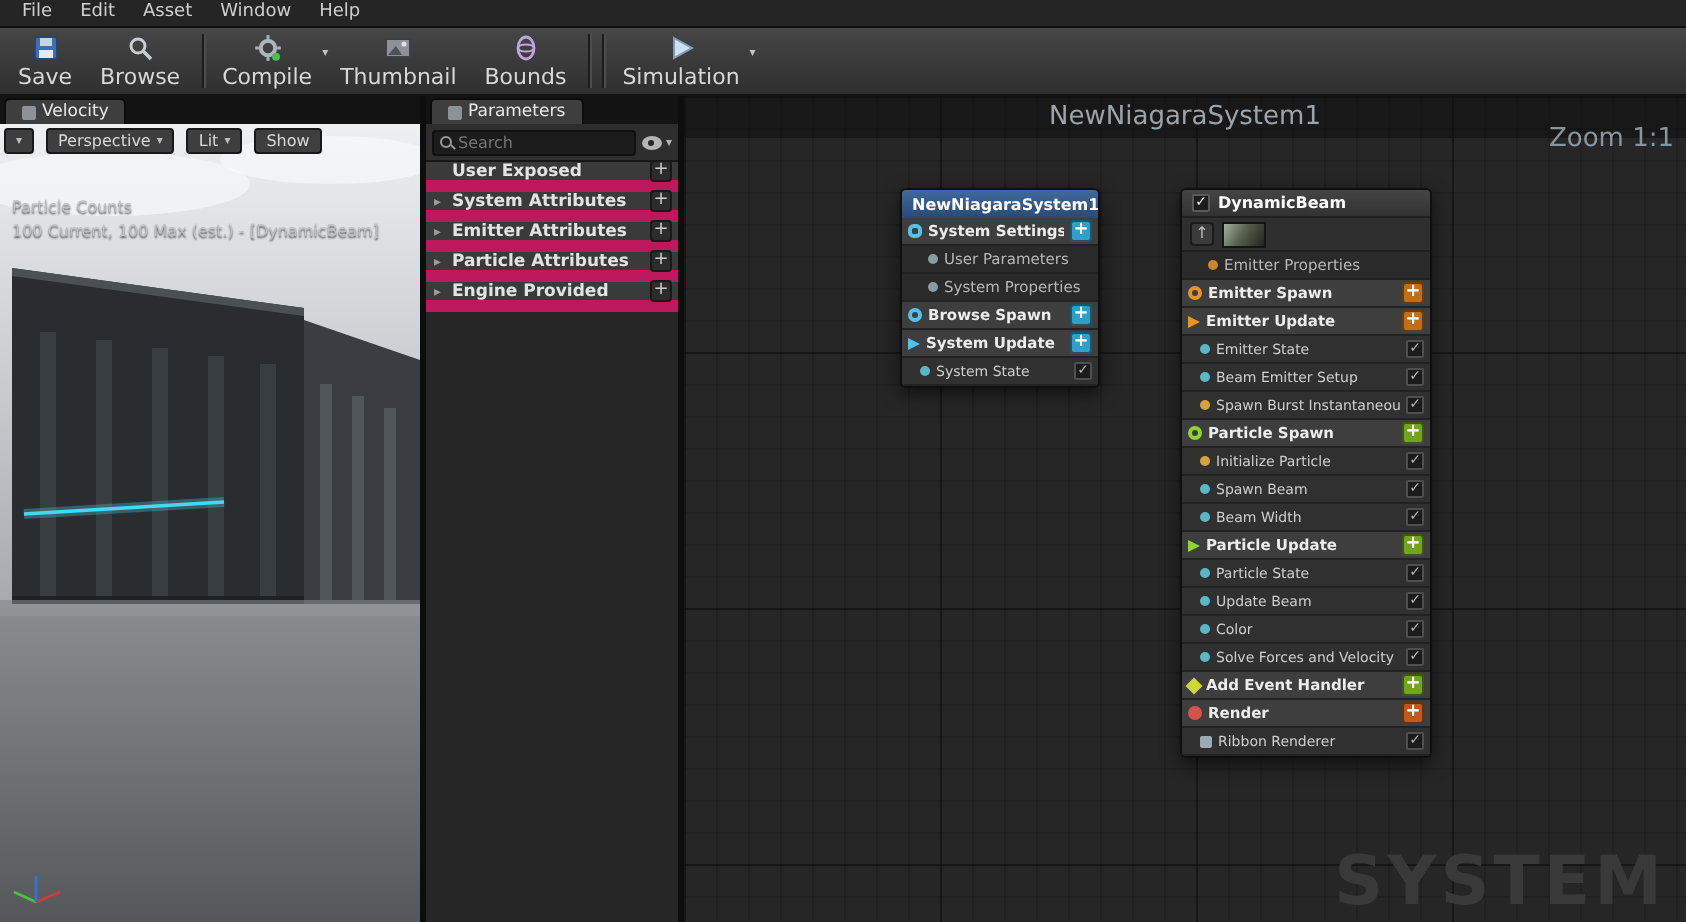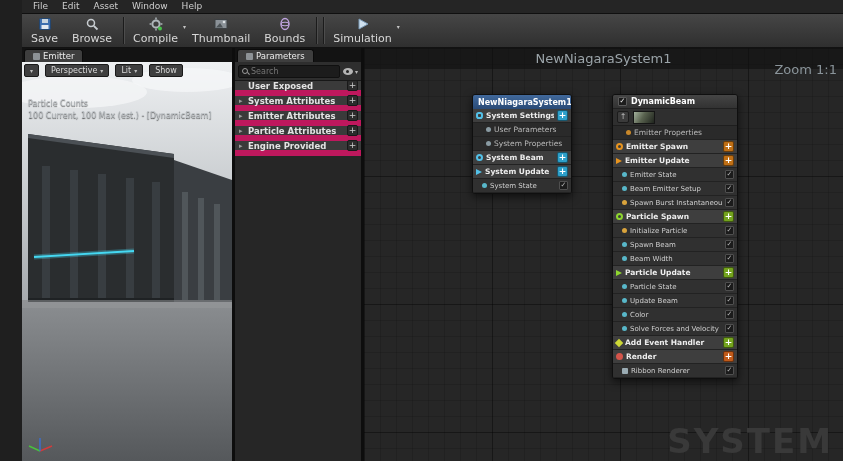--- a/index.html
+++ b/index.html
@@ -1,18 +1,18 @@
 <!DOCTYPE html>
 <html><head>
 <meta charset="utf-8">
 <style>
   *{box-sizing:border-box;margin:0;padding:0;}
   html,body{width:843px;height:461px;overflow:hidden;}
   body{background:#1a1a1a;font-family:"DejaVu Sans","Liberation Sans",sans-serif;}
-  .app{position:relative;width:843px;height:461px;background:#1f1f1f;padding-left:22px;}
+  .app{position:relative;width:843px;height:461px;background:#1f1f1f;}
 
   
   .menubar{height:14px;background:#252525;border-bottom:1px solid #101010;display:flex;align-items:center;padding-left:4px;}
   .menu-item{font-size:9px;color:#cfcfcf;padding:0 7px;line-height:13px;}
 
   
   .toolbar{height:34px;background:linear-gradient(#464646,#2f2f2f);border-bottom:1px solid #121212;display:flex;align-items:stretch;padding:0 3px;}
   .tbtn{position:relative;display:flex;flex-direction:column;align-items:center;justify-content:center;gap:1px;padding:1px 8px 1px 6px;min-width:36px;}
   .tbtn .ticon{display:block;}
   .tbtn .lbl{font-size:11px;color:#d8d8d8;white-space:nowrap;}
@@ -169,21 +169,21 @@
       <span class="caret">▾</span>
     </div>
   </div>
 
   <div class="main">
 
     <div class="preview-panel">
       <div class="panel-tabs">
         <div class="tab active">
           <span class="tab-icon"></span>
-          <span>Emitter</span>
+          <span>Velocity</span>
         </div>
       </div>
       <div class="viewport">
         <svg class="scene" viewBox="0 0 210 399" preserveAspectRatio="none">
           <defs>
             <linearGradient id="skyg" x1="0" y1="0" x2="0" y2="1">
               <stop offset="0" stop-color="#eef0f2"></stop>
                 <stop offset="0.55" stop-color="#c6cacd"></stop>
                 <stop offset="1" stop-color="#a3a7ab"></stop>
             </linearGradient>
@@ -310,21 +310,21 @@
               <div class="node-row sub">
                 <span class="ic ic-dot" style="--acc: #8a9ba3;"></span>
                 <span class="rlabel">User Parameters</span>
               </div>
               <div class="node-row sub">
                 <span class="ic ic-dot" style="--acc: #8a9ba3;"></span>
                 <span class="rlabel">System Properties</span>
               </div>
               <div class="node-row group">
                 <span class="ic ic-ring" style="--acc: #53c1e8;"></span>
-                <span class="rlabel">System Beam</span>
+                <span class="rlabel">Browse Spawn</span>
                 <span class="plus-btn" style="background: rgb(45, 159, 201);">+</span>
               </div>
               <div class="node-row group">
                 <span class="ic ic-arrow" style="--acc: #53c1e8;"></span>
                 <span class="rlabel">System Update</span>
                 <span class="plus-btn" style="background: rgb(45, 159, 201);">+</span>
               </div>
               <div class="node-row module">
                 <span class="ic ic-dot" style="--acc: #58b7c9;"></span>
                 <span class="rlabel">System State</span>

